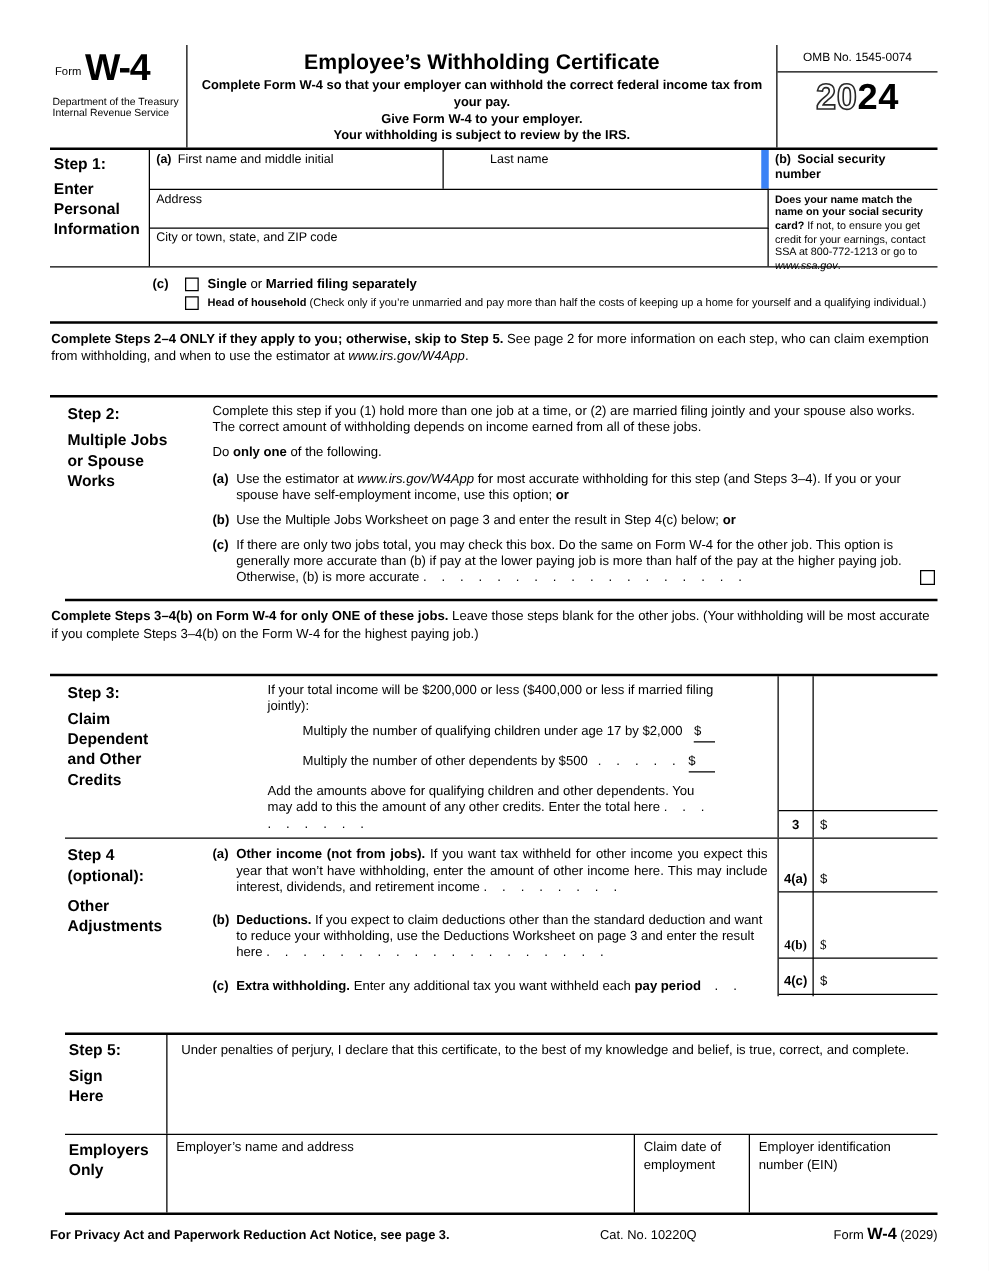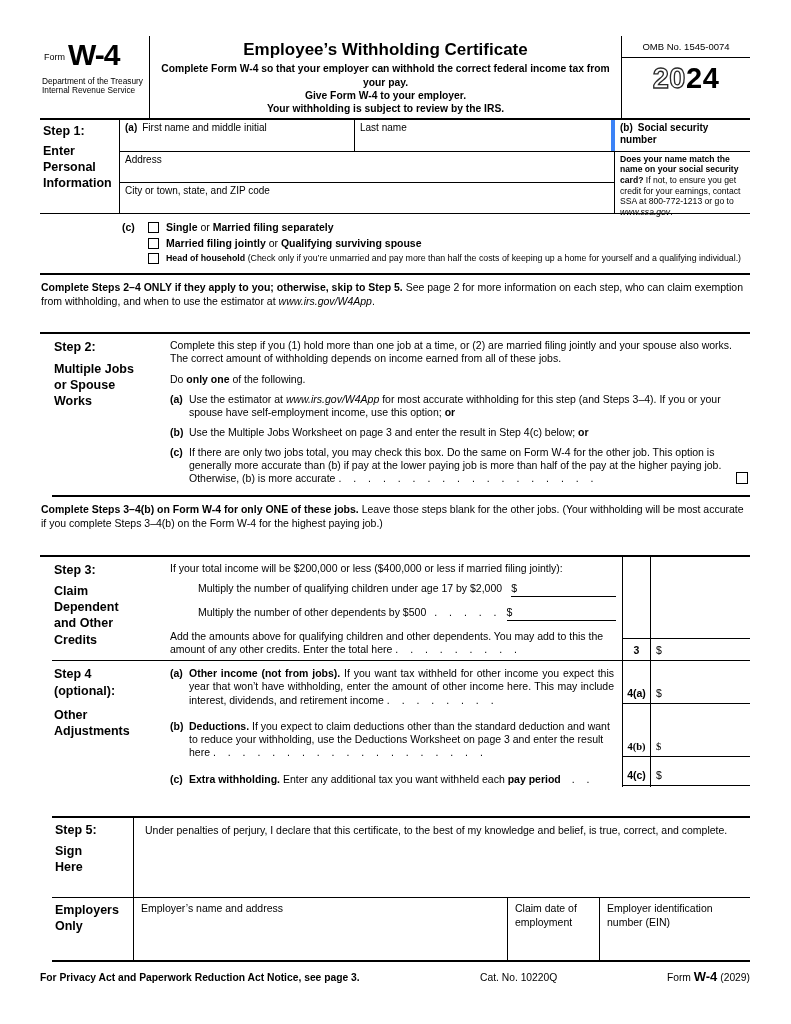--- a/index.html
+++ b/index.html
@@ -29,21 +29,21 @@
   .year { font-size:29px; font-weight:bold; letter-spacing:0.5px; margin-top:2px; }
   .year-outline { color:#fff; -webkit-text-stroke:1.3px #2a2a2a; }
 
   
   .s1 { display:flex; }
   .s1-left { width:80px; border-right:1px solid #000; padding:4px 2px 2px 3px; font-weight:bold; font-size:12.5px; }
   .step-label { margin-bottom:5px; }
   .s1-grid { flex:1; display:grid; grid-template-columns:235px 1fr 135px; grid-template-rows:31px 31px 31px; font-size:10px; }
   .s1-grid > div { padding:2px 5px; }
   .cell-a    { grid-column:1; grid-row:1; border-right:1px solid #000; }
-  .cell-last { grid-column:2; grid-row:1; border-right:4px solid #3b82f6; }
+  .cell-last { grid-column:2; grid-row:1; border-right:6px solid #3b82f6;margin-left:32px; }
   .cell-ssn  { grid-column:3; grid-row:1; font-weight:bold; }
   .cell-addr { grid-column:1/3; grid-row:2; border-top:1px solid #000; border-right:1px solid #000; }
   .cell-city { grid-column:1/3; grid-row:3; border-top:1px solid #000; border-right:1px solid #000; }
   .cell-ssa  { grid-column:3; grid-row:2/4; border-top:1px solid #000; font-size:8.6px; line-height:1.24; padding:2px 3px; }
   .tag { font-weight:bold; margin-right:5px; }
 
   
   .s1c { border-top:1px solid #000; padding:4px 0 6px 82px; }
   .opt { display:flex; align-items:center; margin:3px 0; }
   .ctag { width:26px; font-weight:bold; flex:none; }
@@ -57,21 +57,21 @@
   .sec-left { width:118px; padding:5px 4px 4px 2px; font-weight:bold; font-size:12.5px; line-height:1.3; }
   .sec-body { flex:1; padding:5px 0 10px; }
   .item { position:relative; padding-left:19px; margin-top:7px; }
   .item-tag { position:absolute; left:0; font-weight:bold; }
   .dots { word-spacing:7px; letter-spacing:1px; }
   .cbox-end { position:absolute; right:2px; bottom:1px; width:12px; height:12px; border:1.2px solid #000; background:#fff; }
 
   
   .rcols { width:128px; position:relative; border-left:1px solid #000; }
   .rcols-inner-line { position:absolute; left:27px; top:0; bottom:0; width:1px; background:#000; }
-  .s3 { min-height:102px; }
+  .s3 { min-height:102px;gap:44px; }
   .s3-body { flex:1; padding:4px 6px 4px 0; }
   .s3-r { display:flex; flex-direction:column; justify-content:flex-end; }
   .amt-row { display:flex; align-items:flex-end; border-top:1px solid #000; height:22px; }
   .amt-label { width:27px; font-weight:bold; text-align:center; padding-bottom:3px; flex:none; }
   .amt-dollar { flex:1; padding:0 0 3px 6px; }
   .row-intro { margin:1px 0 7px; }
   .mult-row { display:flex; align-items:baseline; padding-left:28px; margin-bottom:9px; white-space:nowrap; }
   .uline { flex:1; border-bottom:1px solid #000; margin-left:9px; padding-bottom:1px; max-width:170px; }
   .total-row { padding-right:2px; }
 
@@ -152,25 +152,20 @@
         <div class="cell-city"><span>City or town, state, and ZIP code</span></div>
         <div class="cell-ssa"><span class="bold">Does your name match the name on your social security card?</span><span> If not, to ensure you get credit for your earnings, contact SSA at 800-772-1213 or go to </span><span class="ital">www.ssa.gov</span><span>.</span></div>
       </div>
     </div>
 
     <div class="s1c b-thick">
       <div class="opt">
         <span class="ctag">(c)</span>
         <span class="cbox"></span>
         <span><span class="bold">Single</span><span> or </span><span class="bold">Married filing separately</span></span>
-      </div>
-      <div class="opt">
-        <span class="ctag"></span>
-        <span class="cbox"></span>
-        <span><span class="bold">Married filing jointly</span><span> or </span><span class="bold">Qualifying surviving spouse</span></span>
       </div>
       <div class="opt">
         <span class="ctag"></span>
         <span class="cbox"></span>
         <span class="opt-note"><span class="bold">Head of household</span><span> (Check only if you’re unmarried and pay more than half the costs of keeping up a home for yourself and a qualifying individual.)</span></span>
       </div>
     </div>
 
     <div class="note b-thick">
       <span class="bold">Complete Steps 2–4 ONLY if they apply to you; otherwise, skip to Step 5.</span><span> See page 2 for more information on each step, who can claim exemption from withholding, and when to use the estimator at </span><span class="ital">www.irs.gov/W4App</span><span>.</span>

